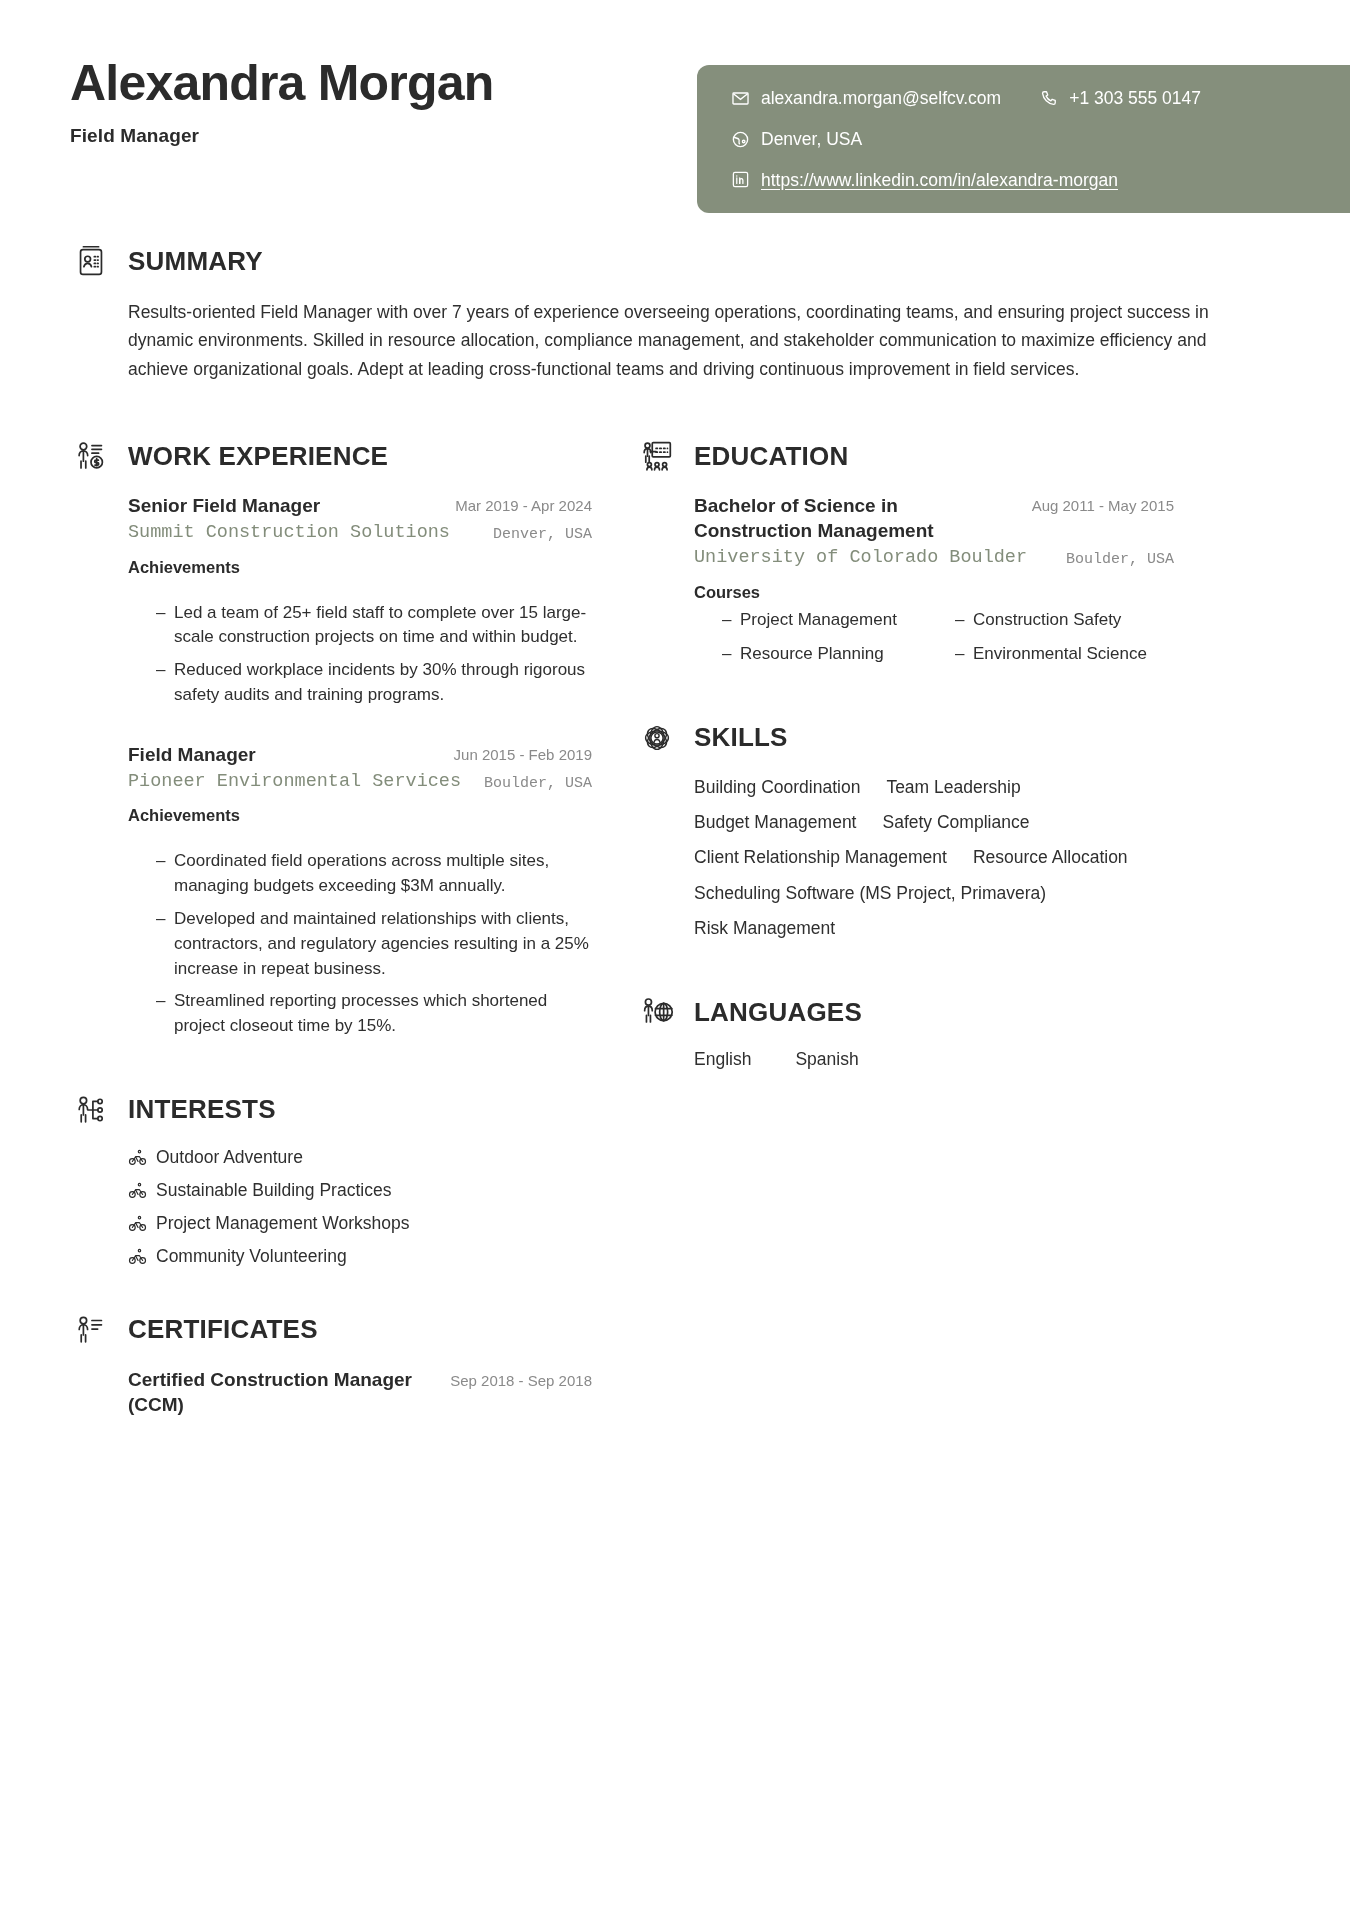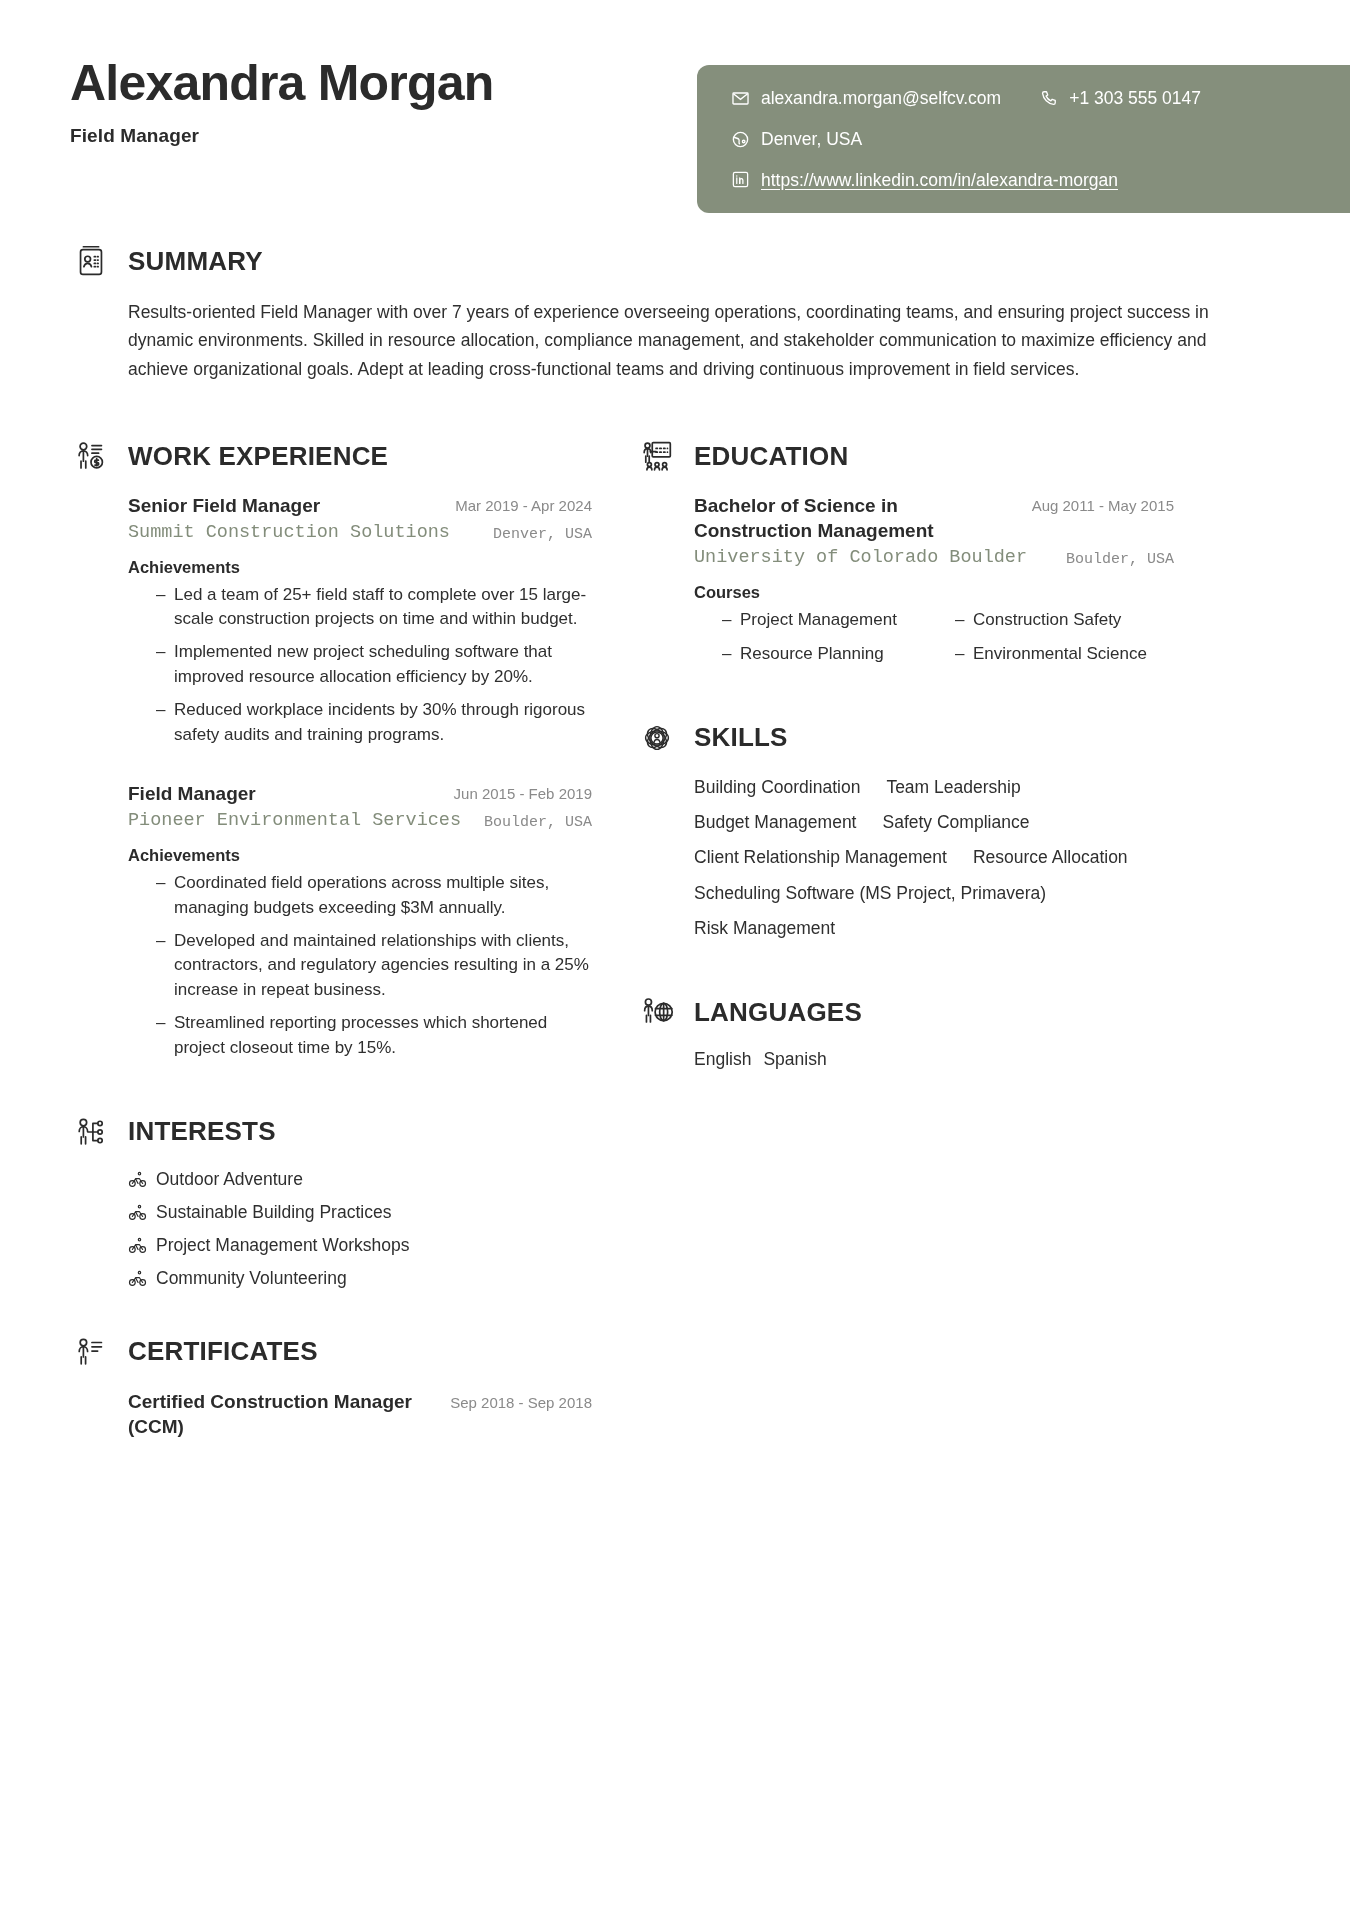--- a/index.html
+++ b/index.html
@@ -165,21 +165,21 @@
     padding-top: 5px;
   }
   .sub-label {
     font-size: 16.5px;
     font-weight: 700;
     color: #2b2b2b;
     margin-top: 12px;
   }
   ul.bullets {
     list-style: none;
-    margin-top: 6px;
+    margin-top: 24px;
     padding-left: 28px;
   }
   ul.bullets li {
     position: relative;
     font-size: 17px;
     line-height: 1.46;
     color: #2f2f2f;
     padding-left: 18px;
     margin-bottom: 8px;
   }
@@ -223,21 +223,21 @@
     row-gap: 10px;
     max-width: 480px;
   }
   .skill-item {
     font-size: 17.5px;
     color: #2f2f2f;
     line-height: 1.45;
   }
 
   
-  .lang-list { display: flex; gap: 12px; }
+  .lang-list { display: flex; gap: 44px; }
   .lang-item { font-size: 17.5px; color: #2f2f2f; }
 
   
   .interest-list { margin-top: 2px; }
   .interest-item {
     display: flex;
     align-items: center;
     gap: 9px;
     font-size: 17.5px;
     color: #2f2f2f;
@@ -384,21 +384,20 @@
                 <div class="entry-title">Senior Field Manager</div>
                 <div class="entry-meta">Mar 2019 - Apr 2024</div>
               </div>
               <div class="entry-sub">
                 <div class="entry-org">Summit Construction Solutions</div>
                 <div class="entry-loc">Denver, USA</div>
               </div>
               <div class="sub-label">Achievements</div>
               <ul class="bullets">
                 <li>Led a team of 25+ field staff to complete over 15 large-scale construction projects on time and within budget.</li>
-                <li>Implemented new project scheduling software that improved resource allocation efficiency by 20%.</li>
                 <li>Reduced workplace incidents by 30% through rigorous safety audits and training programs.</li>
               </ul>
             </div>
 
             <div class="job-gap"></div>
 
             <div class="entry">
               <div class="entry-head">
                 <div class="entry-title">Field Manager</div>
                 <div class="entry-meta">Jun 2015 - Feb 2019</div>

